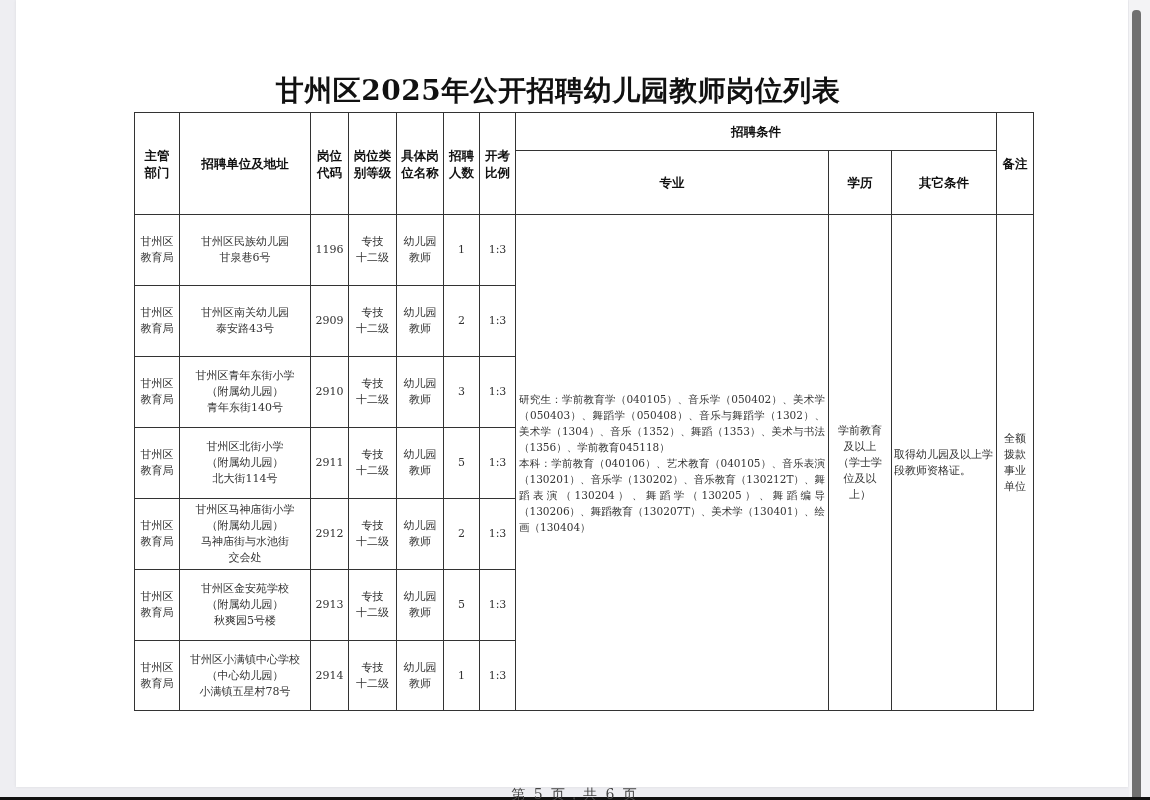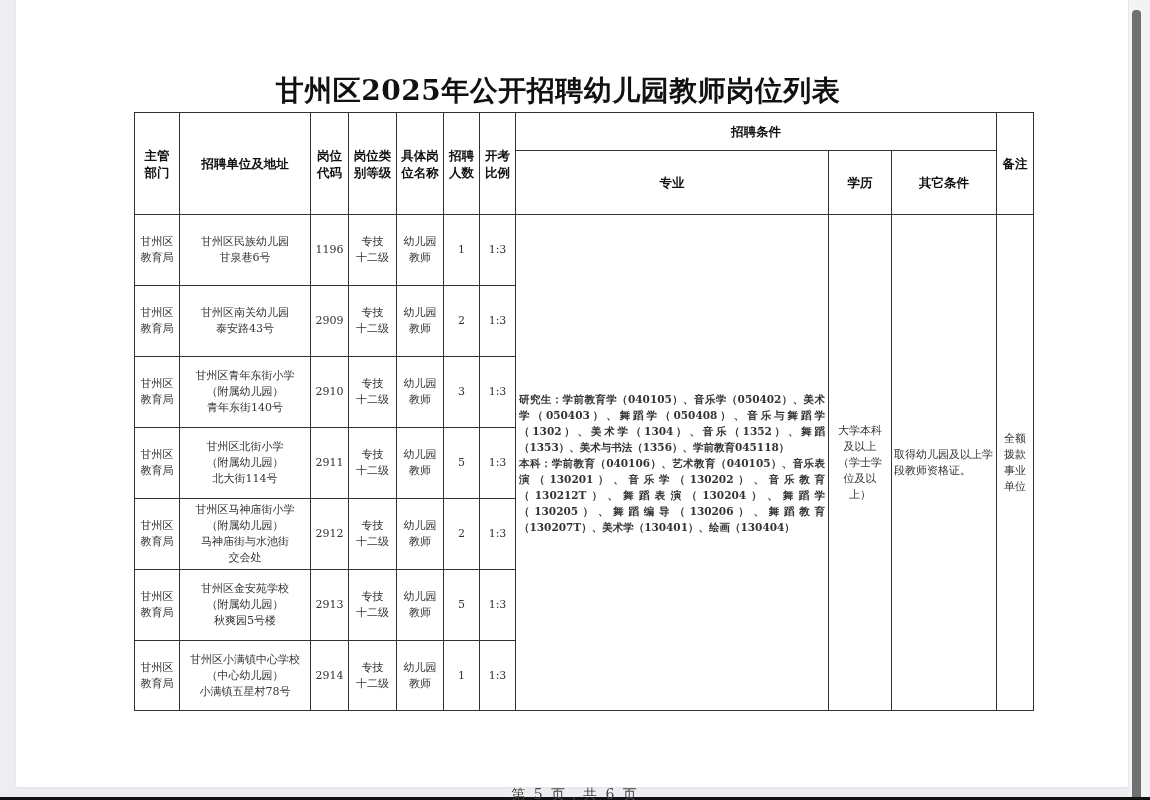--- a/index.html
+++ b/index.html
@@ -28,21 +28,21 @@
     border-collapse:collapse; table-layout:fixed;
   }
   table.grid td, table.grid th {
     border:1.5px solid #333; padding:0; text-align:center; vertical-align:middle;
     font-size:11px; line-height:16px; color:#333; font-weight:normal;
     overflow:hidden;
   }
   table.grid th { font-weight:bold; font-size:12.5px; line-height:17px; color:#111; font-family:"DejaVu Sans",sans-serif;margin-top:8px; }
   .cell-text { white-space:pre-line; display:block; }
   .major-text {
-    text-align:justify; font-size:10.5px; line-height:16px; padding:0 3px; display:block; white-space:normal;font-weight:bold;
+    text-align:justify; font-size:10.5px; line-height:16px; padding:0 3px; display:block; white-space:normal;
   }
   .page-footer {
     position:absolute; left:0; width:1150px; top:786px; text-align:center;
     font-size:14px; color:#444; letter-spacing:2px;
   }
 </style>
 </head>
 <body>
 
 <div class="page"></div>
@@ -138,21 +138,21 @@
           <span class="cell-text">1</span>
         </td>
     <td>
           <span class="cell-text">1:3</span>
         </td>
     <td rowspan="7">
       <span class="major-text">研究生：学前教育学（040105）、音乐学（050402）、美术学（050403）、舞蹈学（050408）、音乐与舞蹈学（1302）、美术学（1304）、音乐（1352）、舞蹈（1353）、美术与书法（1356）、学前教育045118）</span>
       <span class="major-text">本科：学前教育（040106）、艺术教育（040105）、音乐表演（130201）、音乐学（130202）、音乐教育（130212T）、舞蹈表演（130204）、舞蹈学（130205）、舞蹈编导（130206）、舞蹈教育（130207T）、美术学（130401）、绘画（130404）</span>
     </td>
     <td rowspan="7">
-          <span class="cell-text">大学本科
+          <span class="cell-text">学前教育
 及以上
 （学士学
 位及以
 上）</span>
         </td>
     <td rowspan="7" style="text-align:left;padding:0 2px;margin-left:12px;">
           <span class="cell-text">取得幼儿园及以上学段教师资格证。</span>
         </td>
     <td rowspan="7">
           <span class="cell-text">全额

